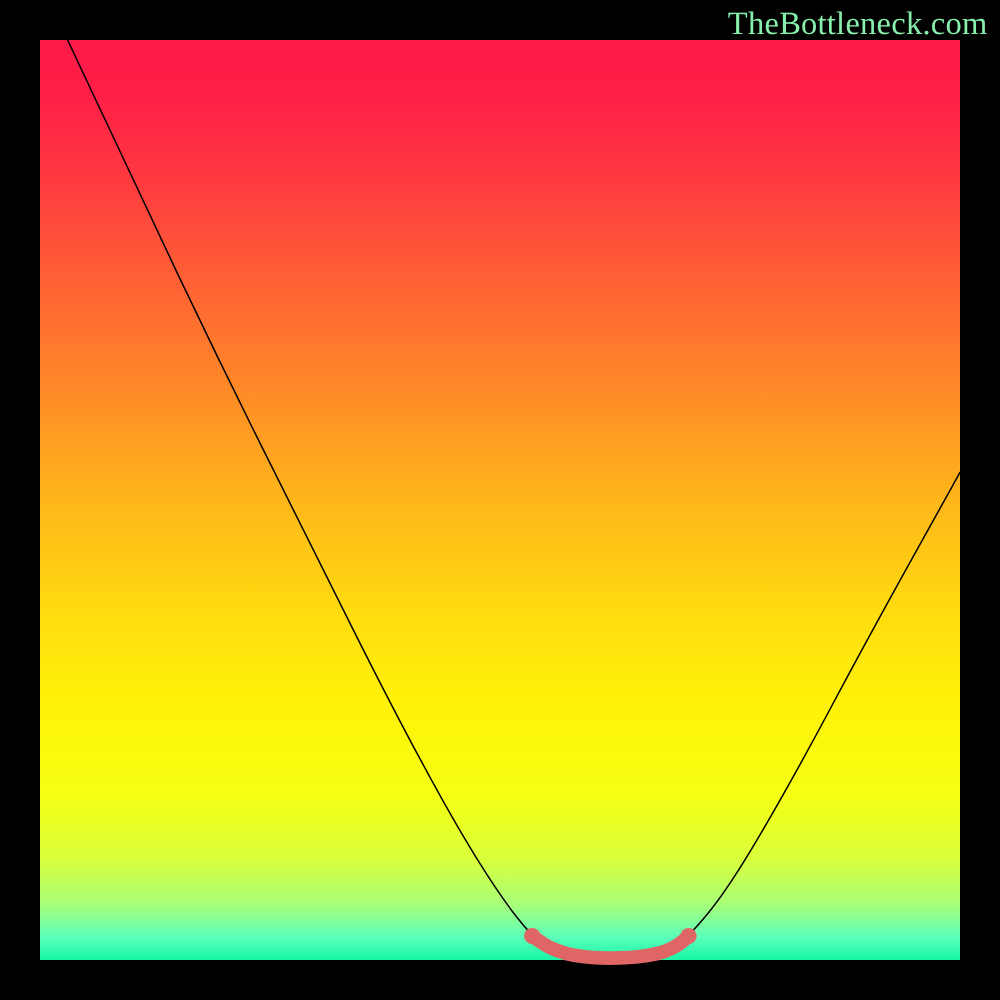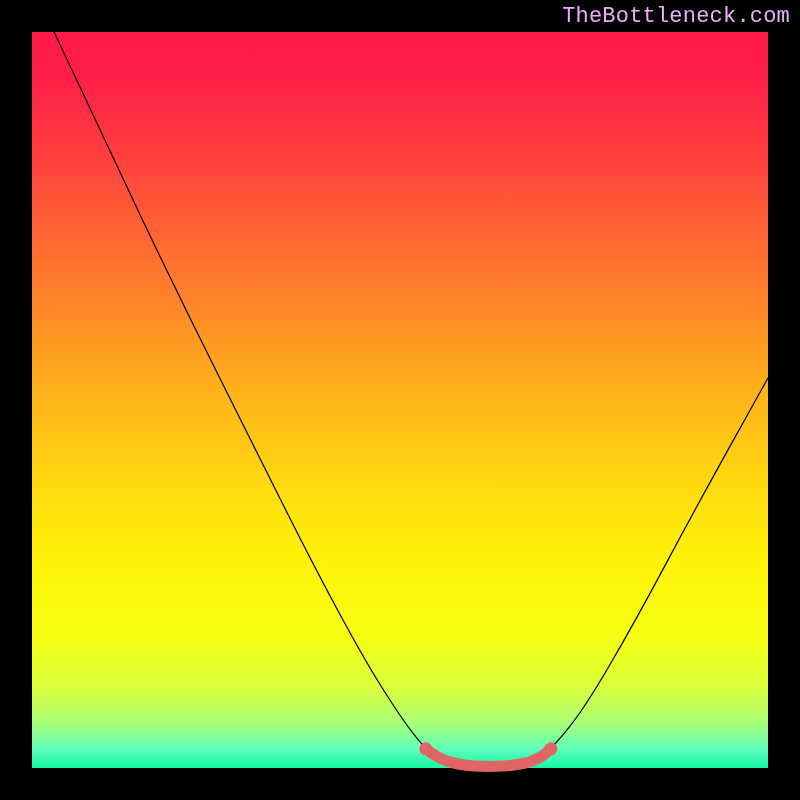--- a/index.html
+++ b/index.html
@@ -13,23 +13,23 @@
   .frame {
     position: relative;
     width: 800px;
     height: 800px;
     background: #000;
   }
   .watermark {
     position: absolute;
     top: 4px;
     right: 10px;
-    font-family: Liberation Mono, monospace;
-    font-size: 22px;
-    color: #f0abfc;
+    font-family: Liberation Serif, serif;
+    font-size: 26px;
+    color: #86efac;
     letter-spacing: 0.2px;
     z-index: 5;
   }
   svg {
     position: absolute;
     top: 0;
     left: 0;
   }
 </style>
 </head>

